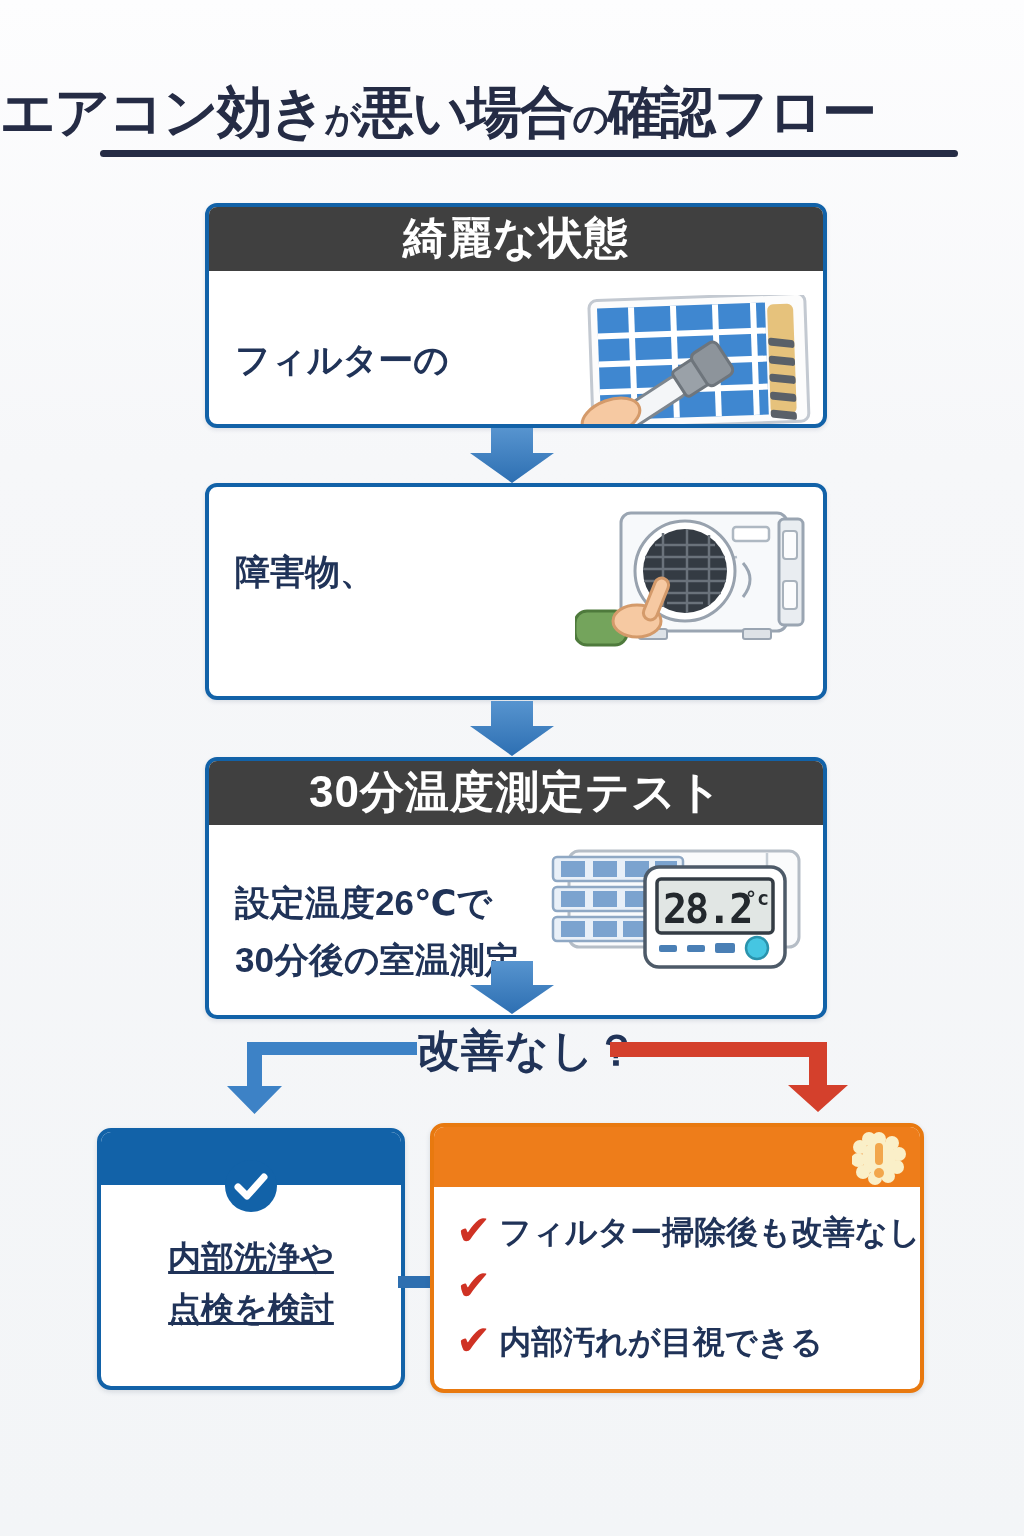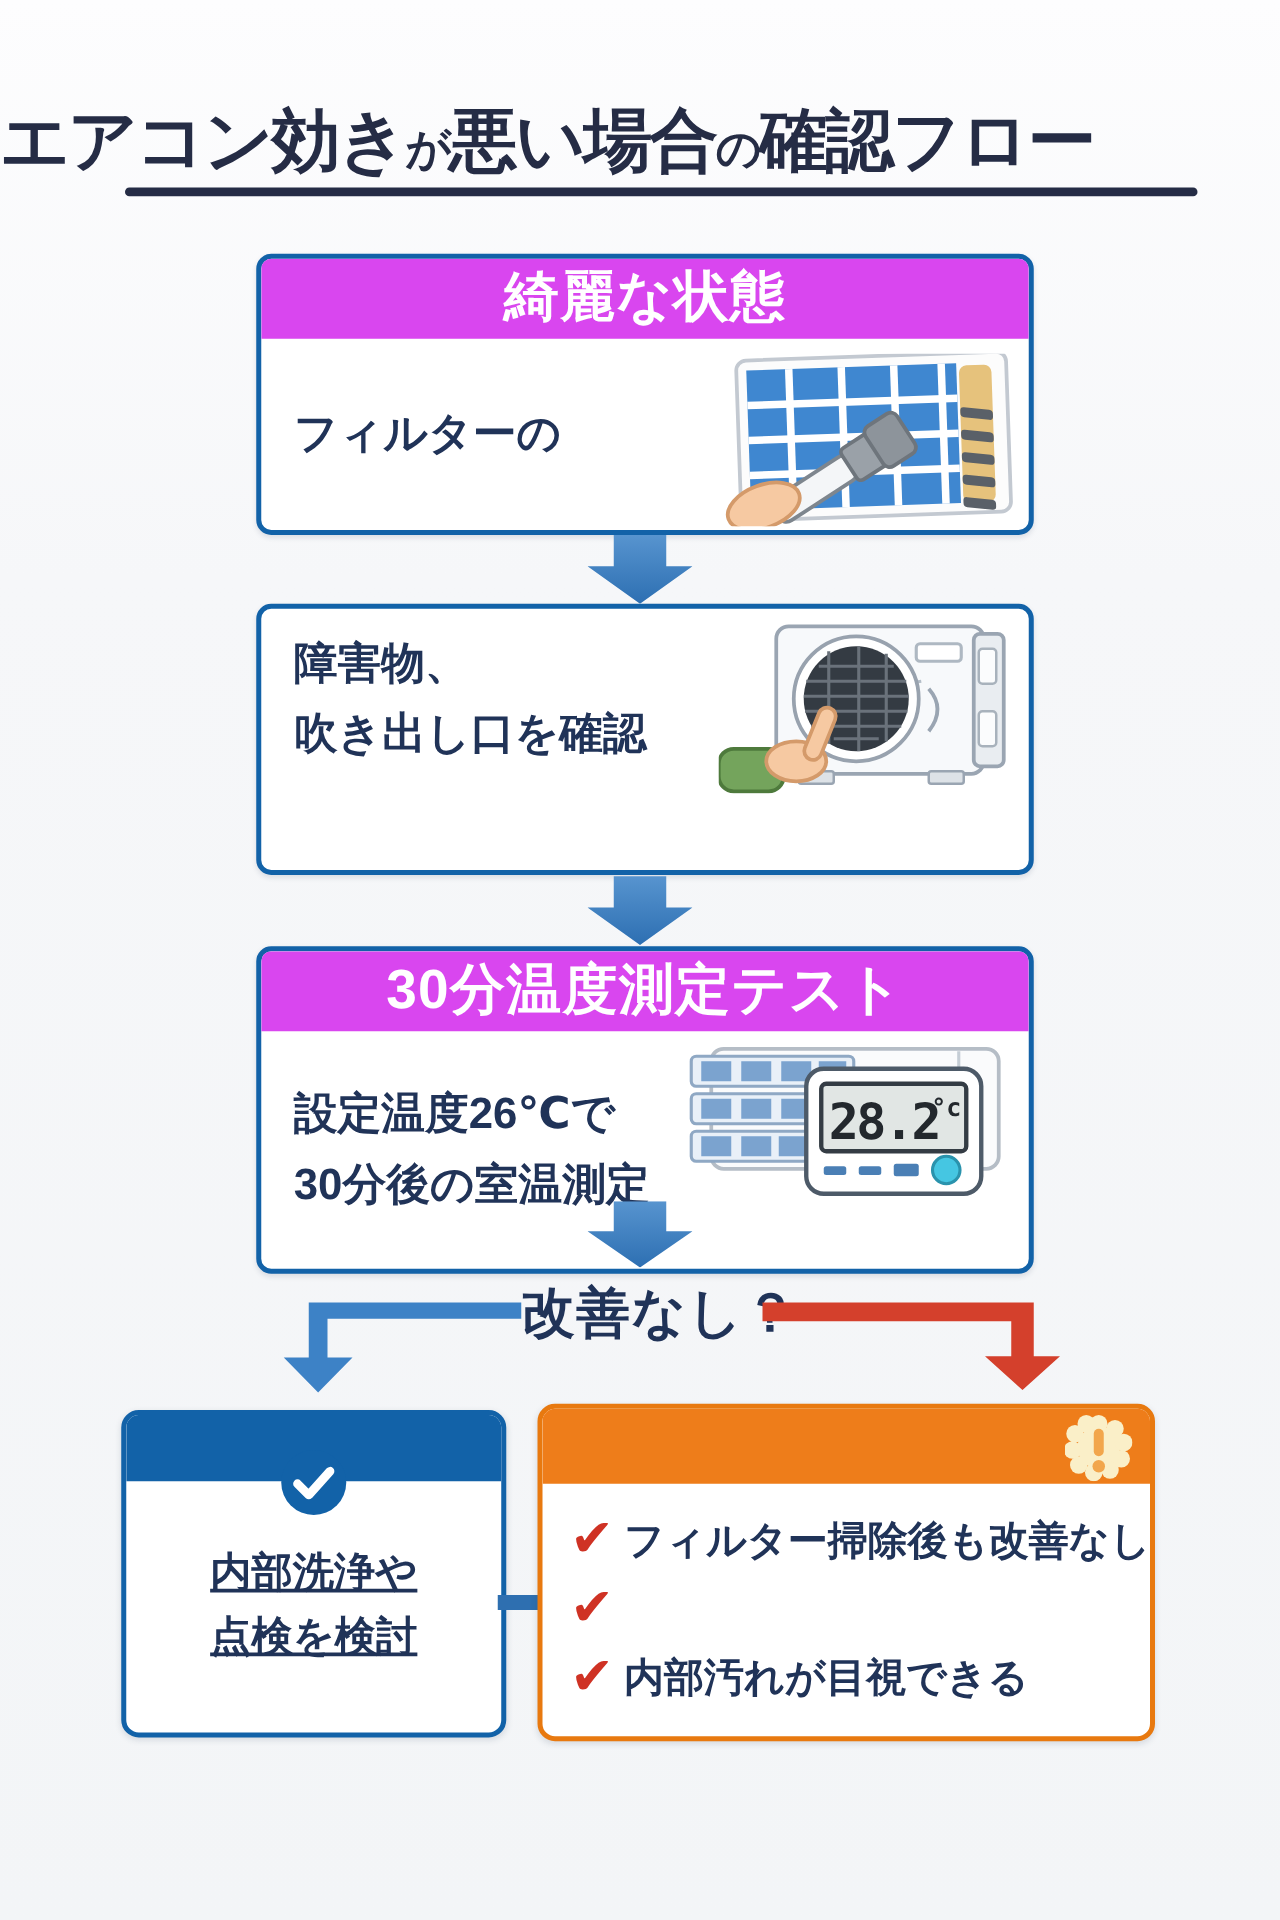--- a/index.html
+++ b/index.html
@@ -23,25 +23,25 @@
     position:absolute; top:150px; left:100px; width:858px; height:7px;
     background:#252c45; border-radius:4px;
   }
   
   .step-card {
     position:absolute; left:205px; width:622px;
     background:#ffffff; border:4px solid #1262a8; border-radius:12px;
     overflow:hidden; box-shadow:0 2px 4px rgba(40,60,90,.12);
   }
   .step-header {
-    background:#d946ef; color:#ffffff; font-weight:800;
+    background:#404040; color:#ffffff; font-weight:800;
     font-size:44px; text-align:center; height:64px; line-height:62px;
     letter-spacing:1px;
   }
-  .step-body { position:relative; width:100%; }
+  .step-body { position:relative; width:100%;margin-top:12px; }
   .step-text {
     position:absolute; left:26px; top:50%; transform:translateY(-50%);
     color:#203358; font-weight:800; font-size:35px; line-height:1.62;
     white-space:nowrap;
   }
   .step-illus { position:absolute; right:8px; }
   #card-1 { top:203px; height:225px; }
   #card-2 { top:483px; height:217px; }
   #card-3 { top:757px; height:262px; }
   #card-1 .step-body, #card-2 .step-body, #card-3 .step-body { height:calc(100% - 64px); }
@@ -144,21 +144,20 @@
           <stop offset="1" stop-color="#2d6fb2"></stop>
     </linearGradient>
       </defs>
     <polygon points="21,0 63,0 63,25 84,25 42,55 0,25 21,25" fill="url(#bg1)"></polygon>
   </svg>
 
   <section class="step-card" id="card-2">
     <div class="step-body">
       <div class="step-text">
         <div>障害物、</div>
-        <div>吹き出し口を確認</div>
       </div>
       <div class="step-illus" style="top:8px;">
         <svg width="240" height="140" viewBox="0 0 240 140">
           <rect x="46" y="6" width="166" height="118" rx="10" fill="#f7f9fb" stroke="#9aa5b2" stroke-width="3"></rect>
           <rect x="204" y="12" width="24" height="106" rx="5" fill="#e9edf1" stroke="#9aa5b2" stroke-width="3"></rect>
           <rect x="208" y="24" width="14" height="28" rx="3" fill="#fbfcfd" stroke="#a8b2bc" stroke-width="2"></rect>
           <rect x="208" y="74" width="14" height="28" rx="3" fill="#fbfcfd" stroke="#a8b2bc" stroke-width="2"></rect>
           <rect x="158" y="20" width="36" height="14" rx="3" fill="#ffffff" stroke="#aeb8c2" stroke-width="2.5"></rect>
           <path d="M168 56 q14 16 0 34" fill="none" stroke="#9aa5b2" stroke-width="3"></path>
           <line x1="150" y1="52" x2="162" y2="50" stroke="#b4bec8" stroke-width="2.5"></line>

